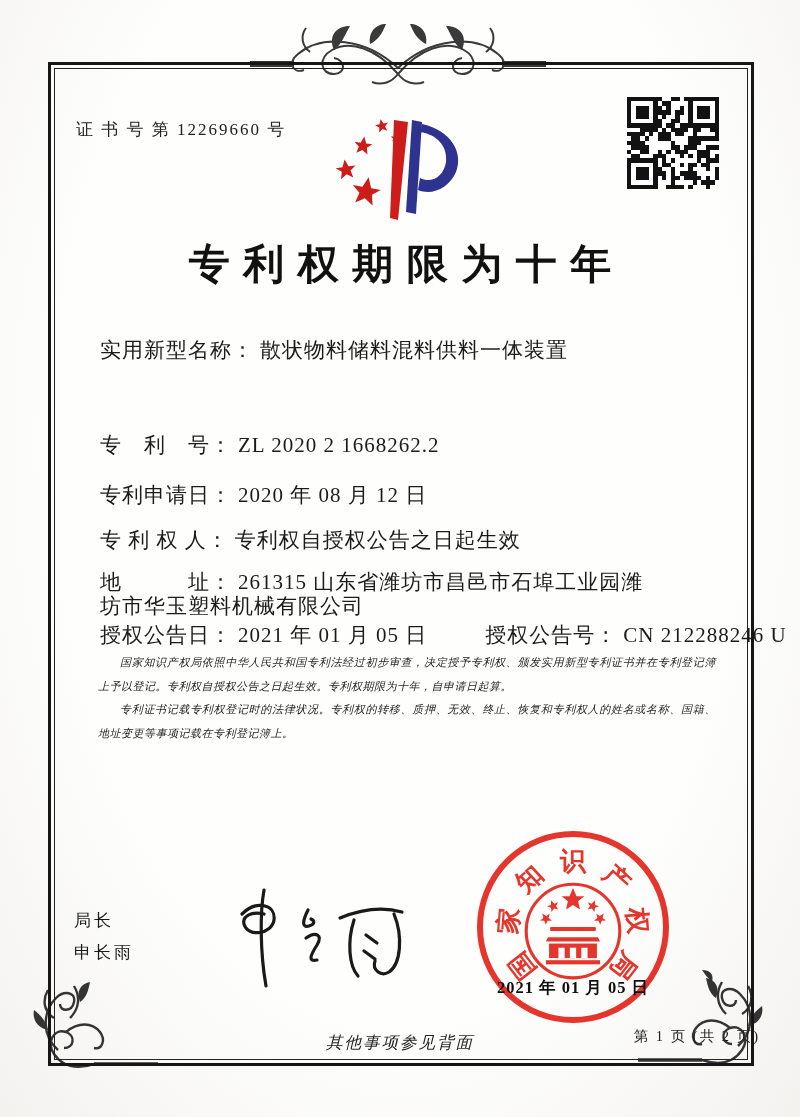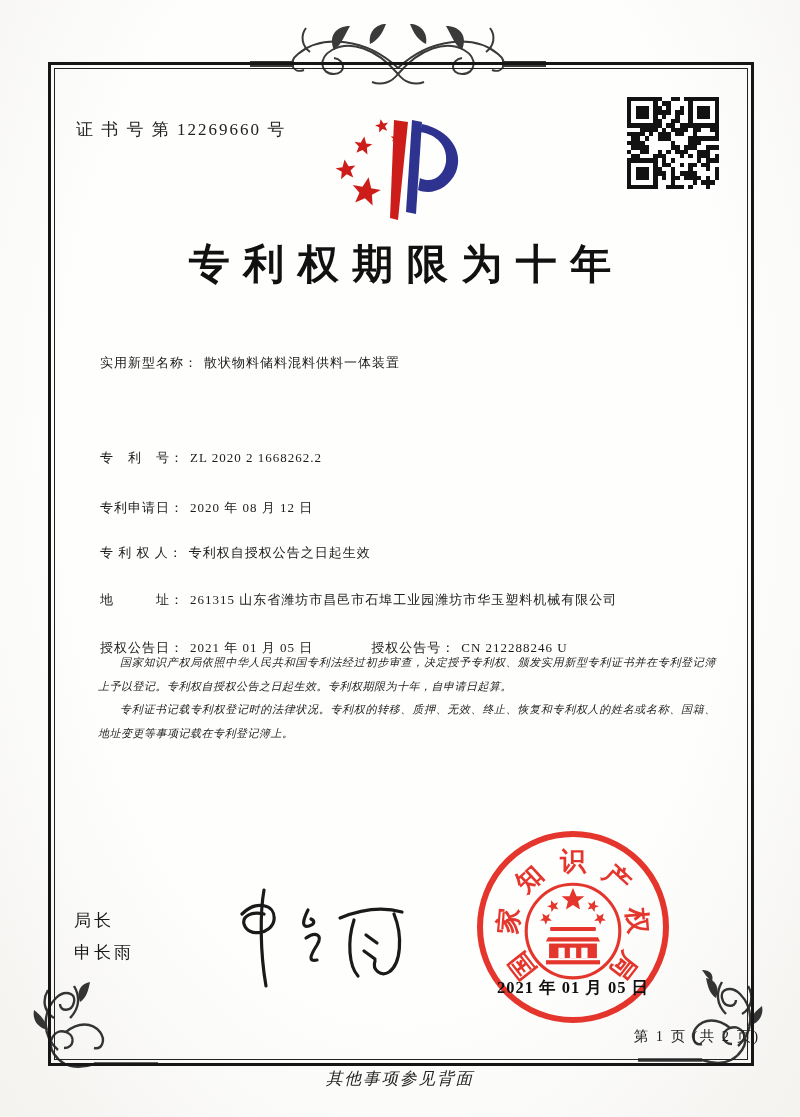--- a/index.html
+++ b/index.html
@@ -43,23 +43,22 @@
   .qr div{width:100%;height:100%;}
   .qr .on{background:#121212;}
   .title{
     position:absolute;left:0;top:237px;width:100%;
     text-align:center;font-size:41px;font-weight:700;
     letter-spacing:0.33em;text-indent:0.33em;color:#111;
   }
   
   .f-row{
     position:absolute;left:100px;right:72px;
-    font-size:13px;letter-spacing:1px;color:#1b1b1b;
+    font-size:21px;letter-spacing:1px;color:#1b1b1b;
     white-space:nowrap;
-    margin-top:18px;
   }
   .f-label{white-space:pre;}
   .f-value{margin-left:6px;}
   .row-name {top:336px;}
   .row-inv  {top:384px;}
   .row-no   {top:431px;}
   .row-appd {top:481px;}
   .row-own  {top:526px;}
   .row-addr {top:570px;white-space:normal;width:548px;line-height:24px;}
   .row-grant{top:621px;display:flex;text-align:right;}
@@ -94,21 +93,21 @@
     position:absolute;left:468px;top:977px;width:210px;
     text-align:center;font-size:16.5px;font-weight:700;
     letter-spacing:1px;color:#101010;
   }
   
   .page-info{
     position:absolute;left:0;top:1027px;width:760px;
     text-align:right;font-size:14.5px;letter-spacing:2px;color:#222;
   }
   .back-note{
-    position:absolute;left:0;top:1068px;width:800px;
+    position:absolute;left:0;top:1032px;width:800px;
     text-align:center;font-style:italic;font-size:16.5px;
     letter-spacing:2px;color:#242424;
   }
 </style>
 </head>
 <body>
 
 <div class="page">
 
   <svg class="orn orn-top" viewBox="0 0 296 92" fill="none" stroke="#3a3a3a" stroke-width="2">

